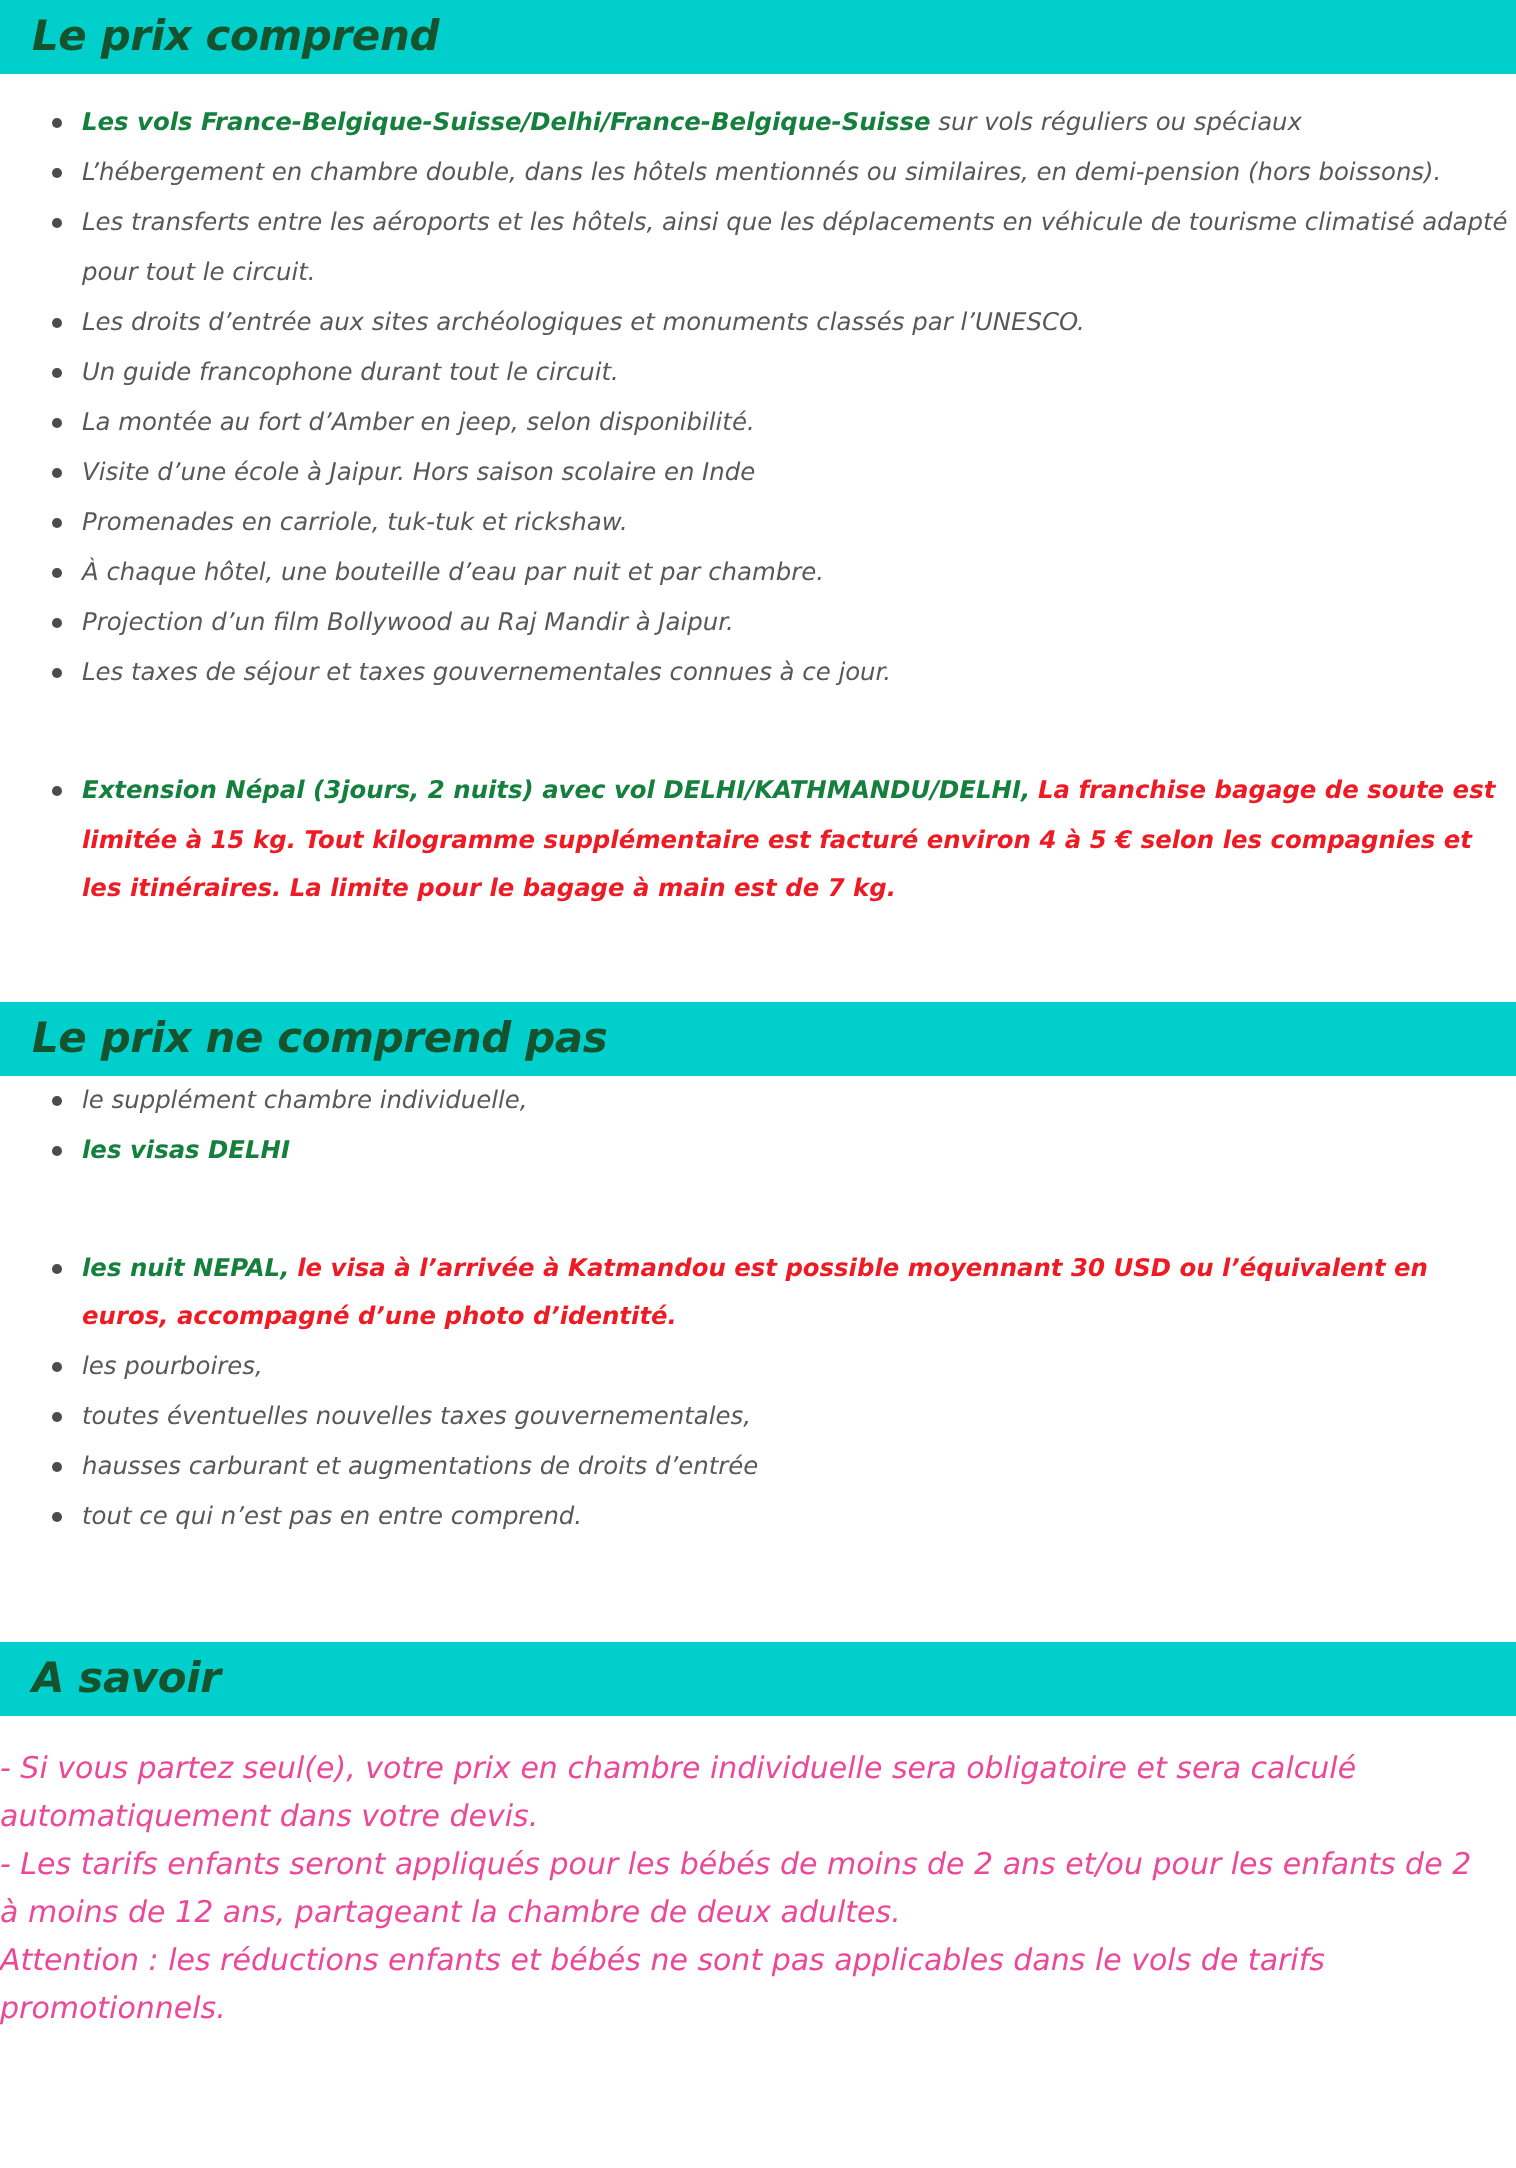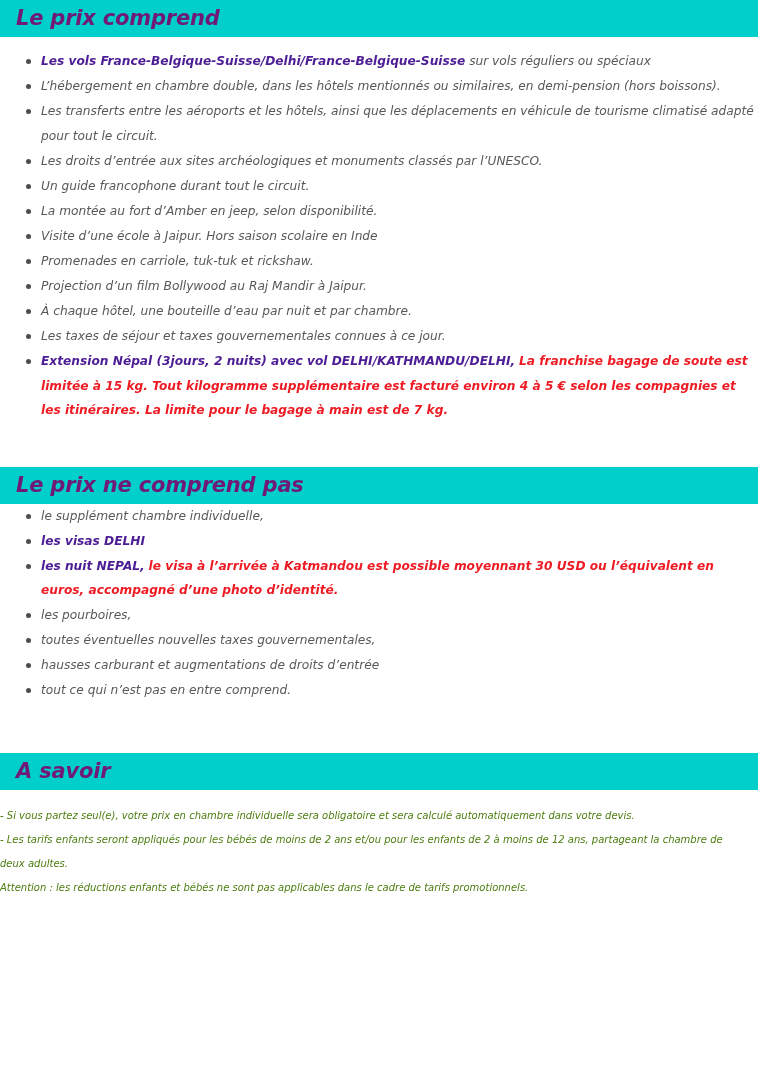--- a/index.html
+++ b/index.html
@@ -24,21 +24,21 @@
   
   .section-bar {
     background: #01cfcb;
     height: 37px;
     display: flex;
     align-items: center;
     padding: 0 0 0 16px;
     box-sizing: border-box;
   }
   .section-bar .bar-title {
-    color: #701a75;
+    color: #14532d;
     font-family: "DejaVu Sans", sans-serif;
     font-style: italic;
     font-weight: bold;
     font-size: 21px;
     line-height: 1;
     letter-spacing: -0.2px;
     white-space: nowrap;
   }
 
   
@@ -63,51 +63,52 @@
     margin: 0;
     min-height: 25px;
     font-family: "DejaVu Sans", sans-serif;
     font-style: italic;
     font-size: 12.2px;
     line-height: 25px;
     color: #58585a;
   }
   ul.bullets > li.wrap {
     line-height: 24.5px;
+    margin-top: 34px;
   }
   ul.bullets > li::before {
     content: "";
     position: absolute;
     left: 26px;
     top: 10px;
     width: 5px;
     height: 5px;
     border-radius: 50%;
     background: #4c4c4e;
   }
   .b {
     font-weight: bold;
-    color: #4c1d95;
+    color: #15803d;
   }
   .red {
     color: #ee1b24;
     font-weight: bold;
   }
 
   
   .para-block {
     padding: 14px 10px 10px 0;
   }
   .para-block p {
     margin: 0 0 0 0;
     font-family: "DejaVu Sans", sans-serif;
     font-style: italic;
-    font-size: 10px;
+    font-size: 15px;
     line-height: 24px;
-    color: #4d7c0f;
+    color: #ec4899;
   }
 
   
   .gap-a { height: 44px; }
   .gap-b { height: 50px; }
 </style>
 </head>
 <body>
 
 <div class="page">
@@ -119,22 +120,22 @@
   <div class="list-block first">
     <ul class="bullets">
       <li><span class="b">Les vols France-Belgique-Suisse/Delhi/France-Belgique-Suisse</span><span> sur vols réguliers ou spéciaux</span></li>
       <li><span>L’hébergement en chambre double, dans les hôtels mentionnés ou similaires, en demi-pension (hors boissons).</span></li>
       <li><span>Les transferts entre les aéroports et les hôtels, ainsi que les déplacements en véhicule de tourisme climatisé adapté pour tout le circuit.</span></li>
       <li><span>Les droits d’entrée aux sites archéologiques et monuments classés par l’UNESCO.</span></li>
       <li><span>Un guide francophone durant tout le circuit.</span></li>
       <li><span>La montée au fort d’Amber en jeep, selon disponibilité.</span></li>
       <li><span>Visite d’une école à Jaipur. Hors saison scolaire en Inde</span></li>
       <li><span>Promenades en carriole, tuk-tuk et rickshaw.</span></li>
+      <li><span>À chaque hôtel, une bouteille d’eau par nuit et par chambre.</span></li>
       <li><span>Projection d’un film Bollywood au Raj Mandir à Jaipur.</span></li>
-      <li><span>À chaque hôtel, une bouteille d’eau par nuit et par chambre.</span></li>
       <li><span>Les taxes de séjour et taxes gouvernementales connues à ce jour.</span></li>
       <li class="wrap"><span class="b">Extension Népal (3jours, 2 nuits) avec vol DELHI/KATHMANDU/DELHI,</span><span> </span><span class="red">La franchise bagage de soute est limitée à 15 kg. Tout kilogramme supplémentaire est facturé environ 4 à 5 € selon les compagnies et les itinéraires. La limite pour le bagage à main est de 7 kg.</span></li>
     </ul>
   </div>
 
   <div class="gap-a"></div>
 
   <div class="section-bar">
     <span class="bar-title">Le prix ne comprend pas</span>
   </div>
@@ -153,16 +154,16 @@
 
   <div class="gap-b"></div>
 
   <div class="section-bar">
     <span class="bar-title">A savoir</span>
   </div>
 
   <div class="para-block">
     <p>- Si vous partez seul(e), votre prix en chambre individuelle sera obligatoire et sera calculé automatiquement dans votre devis.</p>
     <p>- Les tarifs enfants seront appliqués pour les bébés de moins de 2 ans et/ou pour les enfants de 2 à moins de 12 ans, partageant la chambre de deux adultes.</p>
-    <p>Attention : les réductions enfants et bébés ne sont pas applicables dans le cadre de tarifs promotionnels.</p>
+    <p>Attention : les réductions enfants et bébés ne sont pas applicables dans le vols de tarifs promotionnels.</p>
   </div>
 
 </div>
 
 </body></html>

